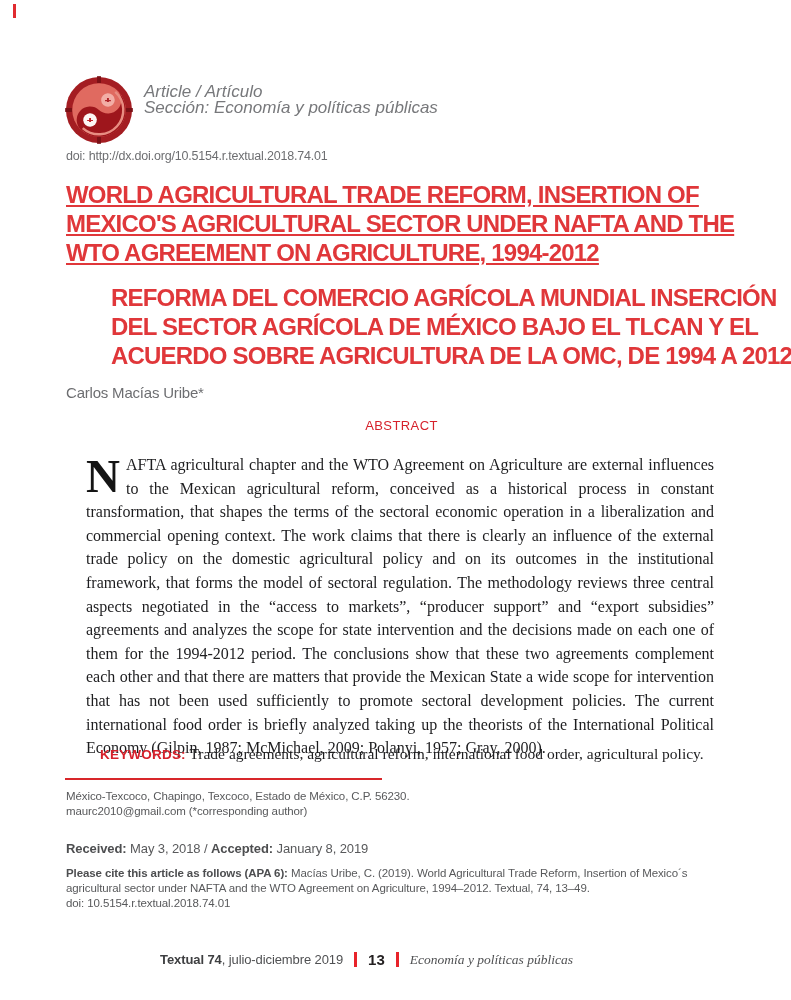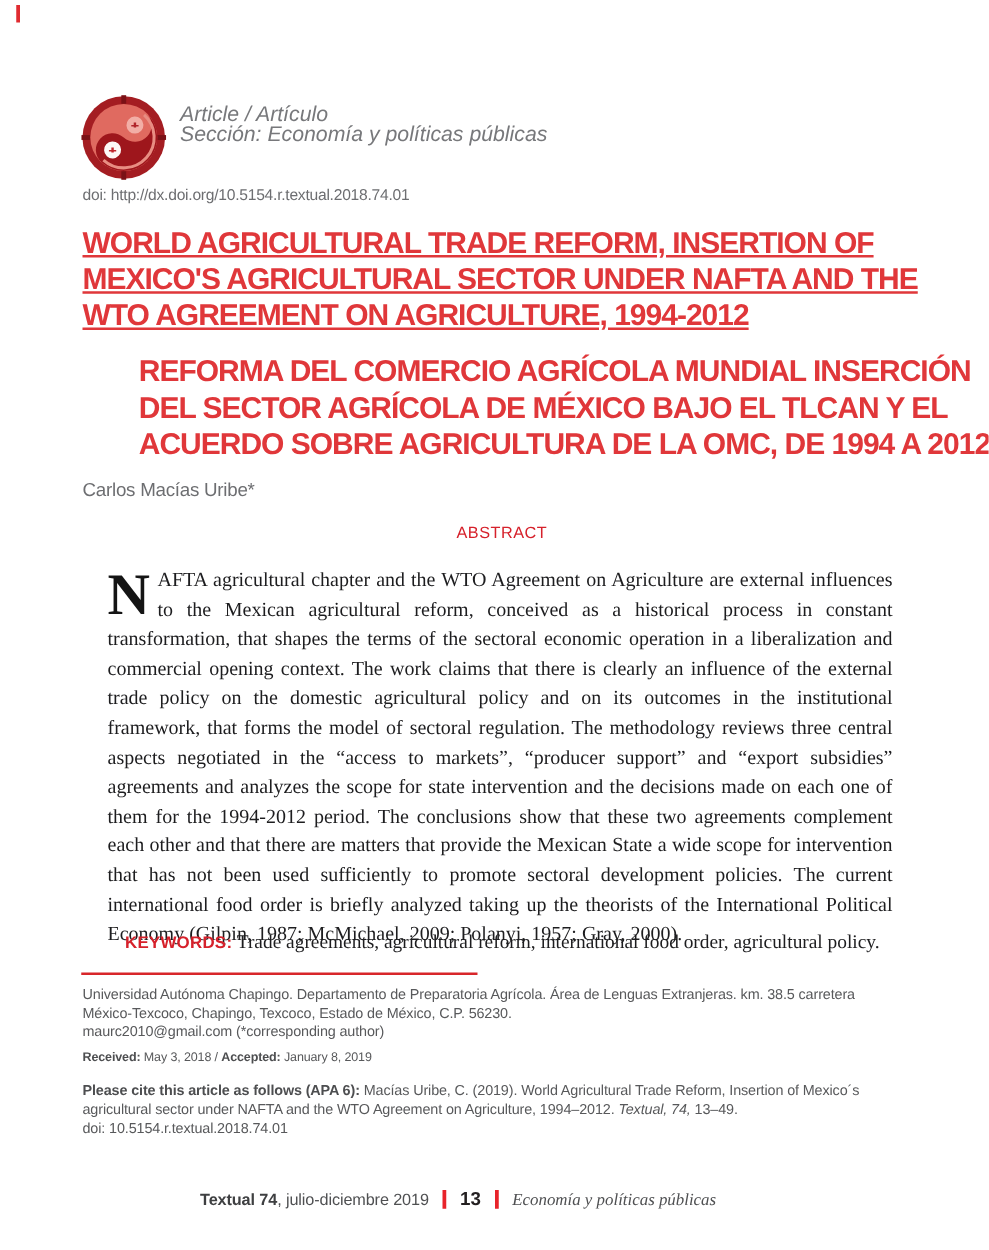--- a/index.html
+++ b/index.html
@@ -23,26 +23,26 @@
                  text-align:justify;color:#1d1d1f;}
   .dropcap{float:left;font-family:"Liberation Serif",serif;font-weight:700;font-size:47px;
            line-height:40px;margin:3px 6px 0 0;color:#141414;}
   .keywords{position:absolute;left:86px;top:745px;width:628px;text-indent:14px;
             font-family:"Liberation Serif",serif;font-size:15.5px;color:#1d1d1f;}
   .keywords .kw-label{font-family:"Liberation Sans",sans-serif;font-weight:700;font-size:13.5px;
                       color:#d6212b;letter-spacing:0.2px;}
   .rule{position:absolute;left:65px;top:778px;width:317px;height:2px;background:#d8262a;}
   .affil{position:absolute;left:66px;top:789px;width:675px;font-size:11.5px;line-height:15px;
          color:#58595b;letter-spacing:-0.1px;}
-  .received{position:absolute;left:66px;top:841px;font-size:10px;color:#58595b;letter-spacing:-0.1px;}
+  .received{position:absolute;left:66px;top:841px;font-size:13px;color:#58595b;letter-spacing:-0.1px;}
   .received b{font-weight:700;color:#4d4e50;}
   .cite{position:absolute;left:66px;top:866px;width:675px;font-size:11.5px;line-height:15px;
         color:#58595b;letter-spacing:-0.1px;}
   .cite .cite-label{font-weight:700;color:#4d4e50;}
-  .cite .ital{font-style:italic;}
+  .cite .ital{}
   .cite-doi{margin-top:0px;}
   .footer{position:absolute;left:0;top:951px;width:733px;display:flex;justify-content:center;
           align-items:center;gap:11px;}
   .footer .jrnl{font-size:13px;color:#4f5052;letter-spacing:-0.1px;}
   .footer .jrnl b{font-weight:700;color:#3e3f41;}
   .footer .vbar{width:3px;height:15px;background:#e8232a;}
   .footer .pageno{font-size:15px;font-weight:700;color:#231f20;}
   .footer .sect{font-family:"Liberation Serif",serif;font-style:italic;font-size:13.5px;color:#4f5052;}
 </style>
 </head>
@@ -99,21 +99,20 @@
     <span class="dropcap">N</span><span>AFTA agricultural chapter and the WTO Agreement on Agriculture are external influences to the Mexican agricultural reform, conceived as a historical process in constant transformation, that shapes the terms of the sectoral economic operation in a liberalization and commercial opening context. The work claims that there is clearly an influence of the external trade policy on the domestic agricultural policy and on its outcomes in the institutional framework, that forms the model of sectoral regulation. The methodology reviews three central aspects negotiated in the “access to markets”, “producer support” and “export subsidies” agreements and analyzes the scope for state intervention and the decisions made on each one of them for the 1994-2012 period. The conclusions show that these two agreements complement each other and that there are matters that provide the Mexican State a wide scope for intervention that has not been used sufficiently to promote sectoral development policies. The current international food order is briefly analyzed taking up the theorists of the International Political Economy (Gilpin, 1987; McMichael, 2009; Polanyi, 1957; Gray, 2000).</span>
   </div>
 
   <div class="keywords">
     <span class="kw-label">KEYWORDS:</span><span> Trade agreements, agricultural reform, international food order, agricultural policy.</span>
   </div>
 
   <div class="rule"></div>
 
   <div class="affil">
-    <div>Universidad Autónoma Chapingo. Departamento de Preparatoria Agrícola. Área de Lenguas Extranjeras. km. 38.5 carretera</div>
     <div>México-Texcoco, Chapingo, Texcoco, Estado de México, C.P. 56230.</div>
     <div><span>maurc2010@gmail.com</span><span>  (*corresponding author)</span></div>
   </div>
 
   <div class="received">
     <b>Received:</b><span> May 3, 2018 / </span><b>Accepted:</b><span> January 8, 2019</span>
   </div>
 
   <div class="cite">
     <div>

